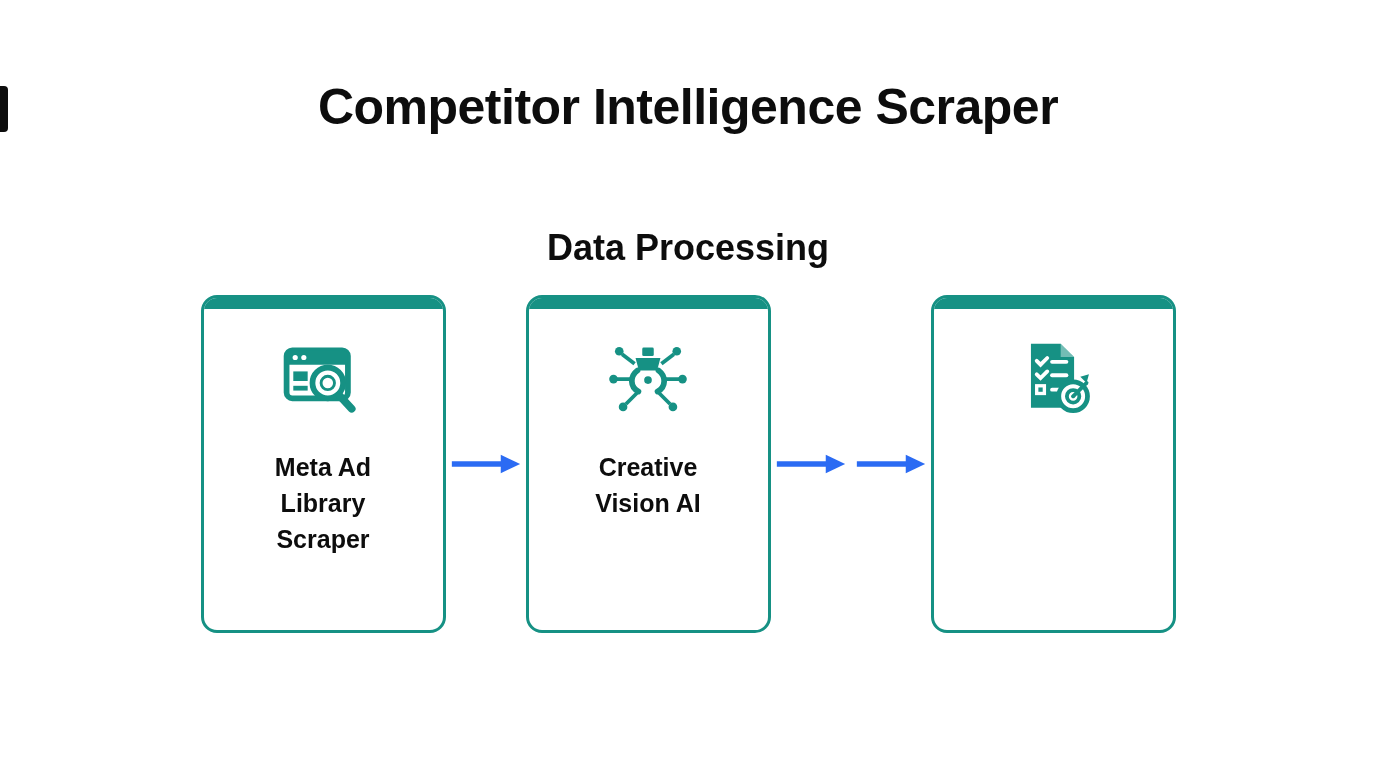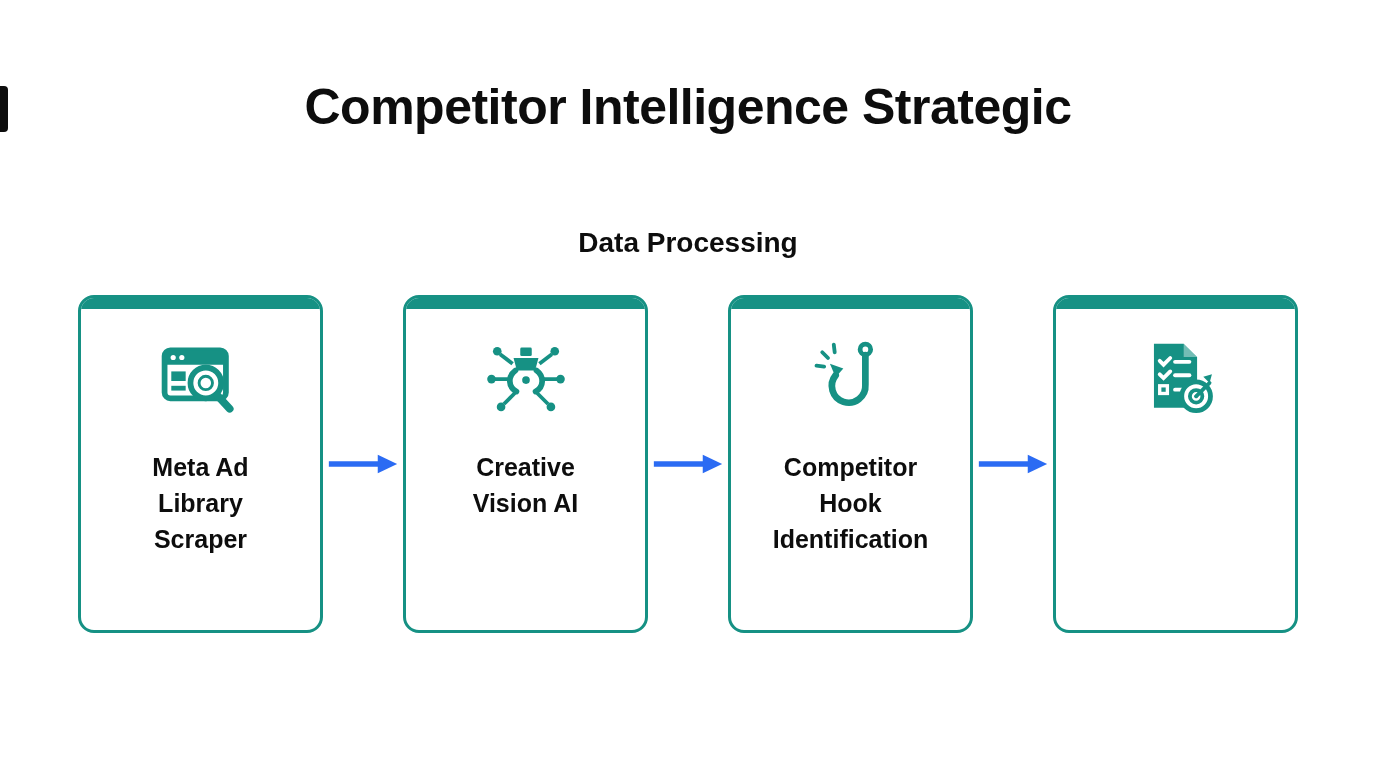--- a/index.html
+++ b/index.html
@@ -30,21 +30,21 @@
     text-align: center;
     font-size: 50px;
     font-weight: 700;
     letter-spacing: -0.5px;
     color: var(--text-black);
   }
   .section-label {
     position: absolute;
     top: 227px; left: 0; right: 0;
     text-align: center;
-    font-size: 28px;
+    font-size: 36px;
     font-weight: 700;
     color: var(--text-black);
   }
   .flow-row {
     position: absolute;
     top: 295px; left: 0; right: 0;
     display: flex;
     justify-content: center;
     align-items: center;
   }
@@ -91,21 +91,21 @@
     justify-content: center;
     color: var(--arrow-blue);
     flex: 0 0 auto;
   }
 </style>
 </head>
 <body>
 
 <div class="edge-artifact"></div>
 
-<h1 class="page-title">Competitor Intelligence Strategic</h1>
+<h1 class="page-title">Competitor Intelligence Scraper</h1>
 
 <div class="section-label">Data Processing</div>
 
 <div class="flow-row">
 
   <div class="step-card">
     <div class="step-topbar"></div>
     <span class="step-icon">
       <svg viewBox="0 0 96 96" aria-hidden="true">
         <rect x="10" y="16" width="64" height="50" rx="6" fill="none" stroke="currentColor" stroke-width="6"></rect>
@@ -162,38 +162,20 @@
 Vision AI</div>
   </div>
 
   <div class="arrow-wrap">
     <svg viewBox="0 0 78 26" width="72" height="26" aria-hidden="true">
       <line x1="2" y1="13" x2="58" y2="13" stroke="currentColor" stroke-width="6"></line>
       <polygon points="55,3 76,13 55,23" fill="currentColor"></polygon>
     </svg>
   </div>
 
-  <div class="step-card">
-    <div class="step-topbar"></div>
-    <span class="step-icon">
-      <svg viewBox="0 0 96 96" aria-hidden="true">
-        <circle cx="63" cy="15" r="5.5" fill="none" stroke="currentColor" stroke-width="5"></circle>
-        <path d="M63,21 L63,52 a17.5,17.5 0 1 1 -31,-10" fill="none" stroke="currentColor" stroke-width="7" stroke-linecap="round"></path>
-        <path d="M32,44 l-6,-14 l14,5 z" fill="currentColor"></path>
-        <g stroke="currentColor" stroke-width="4" stroke-linecap="round">
-          <line x1="18" y1="18" x2="24" y2="24"></line>
-          <line x1="12" y1="32" x2="20" y2="33"></line>
-          <line x1="30" y1="10" x2="31" y2="18"></line>
-        </g>
-      </svg>
-    </span>
-    <div class="step-label">Competitor
-Hook
-Identification</div>
-  </div>
 
   <div class="arrow-wrap">
     <svg viewBox="0 0 78 26" width="72" height="26" aria-hidden="true">
       <line x1="2" y1="13" x2="58" y2="13" stroke="currentColor" stroke-width="6"></line>
       <polygon points="55,3 76,13 55,23" fill="currentColor"></polygon>
     </svg>
   </div>
 
   <div class="step-card">
     <div class="step-topbar"></div>

